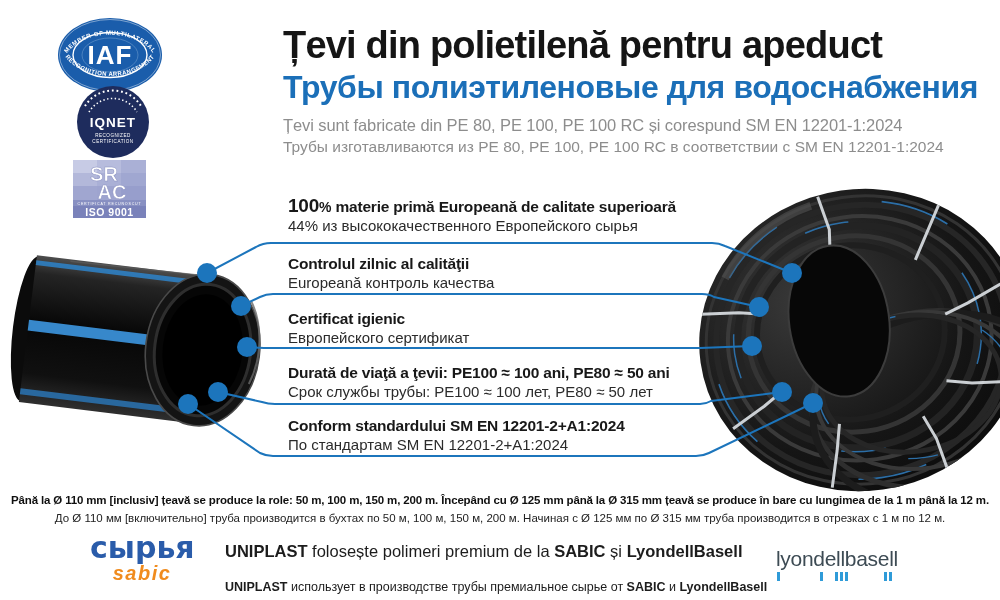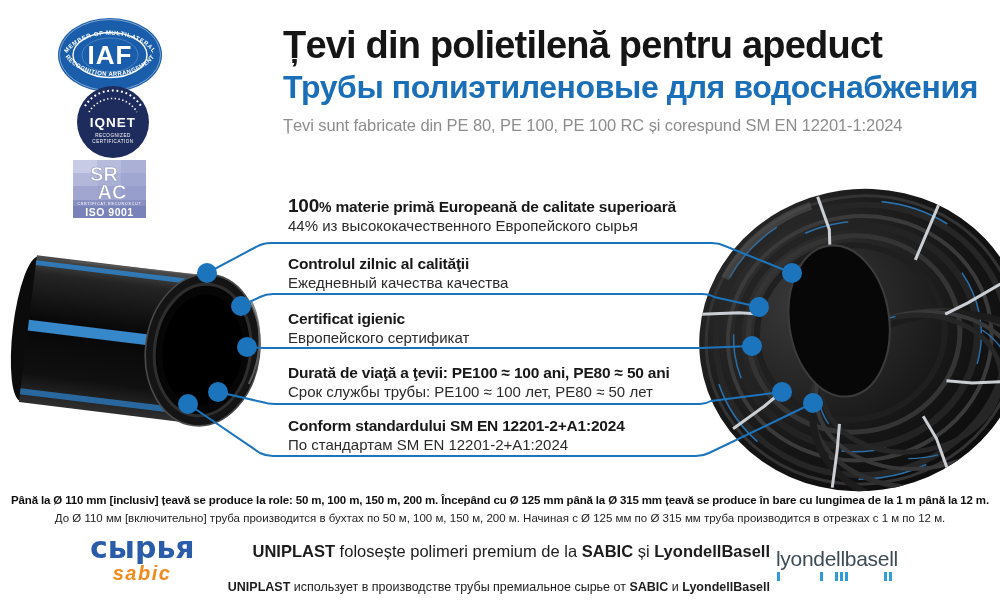--- a/index.html
+++ b/index.html
@@ -20,21 +20,21 @@
   .feat{position:absolute;left:288px;z-index:2;white-space:nowrap;}
   .feat-ro{font-weight:bold;font-size:15.5px;color:#181818;line-height:20px;letter-spacing:-0.2px;}
   .feat-ru{font-size:15px;color:#2b2b2b;line-height:18px;}
   .feat .num{font-size:19px;}
   .feat .pct{font-size:14px;}
 
   
   .sizes-ro{left:0;top:494px;width:1000px;text-align:center;font-size:11.5px;font-weight:bold;color:#101010;letter-spacing:-0.15px;white-space:nowrap;}
   .sizes-ru{left:0;top:512px;width:1000px;text-align:center;font-size:11.5px;color:#222222;white-space:nowrap;}
 
-  .partner{left:225px;top:540px;width:545px;text-align:right;}
+  .partner{left:225px;top:540px;width:545px;text-align:left;}
   .partner-ro{font-size:16.5px;color:#1c1c1c;line-height:22px;white-space:nowrap;}
   .partner-ru{font-size:12.5px;color:#1c1c1c;line-height:18px;margin-top:16px;white-space:nowrap;}
   .bold{font-weight:bold;}
 
   .sabic{left:90px;top:533px;width:104px;text-align:center;line-height:1;}
   .sabic-ar{font-family:"DejaVu Sans",sans-serif;font-size:30px;color:#2a5caa;font-weight:bold;}
   .sabic-lat{font-size:20px;color:#f08b1d;font-weight:bold;font-style:italic;letter-spacing:1.5px;margin-top:0px;}
 
   .lyb{left:776px;top:547px;width:200px;}
   .lyb-word{font-size:21px;color:#3d4b54;letter-spacing:-0.3px;white-space:nowrap;}
@@ -175,28 +175,29 @@
       <circle cx="759" cy="307" r="10"></circle>
       <circle cx="752" cy="346" r="10"></circle>
       <circle cx="782" cy="392" r="10"></circle>
       <circle cx="813" cy="403" r="10"></circle>
     </g>
   </svg>
 
   <div class="txt title-ro">Țevi din polietilenă pentru apeduct</div>
   <div class="txt title-ru">Трубы полиэтиленовые для водоснабжения</div>
   <div class="txt note-ro">Țevi sunt fabricate din PE 80, PE 100, PE 100 RC și corespund SM EN 12201-1:2024</div>
+  <div class="txt note-ru">Трубы изготавливаются из PE 80, PE 100, PE 100 RC в соответствии с SM EN 12201-1:2024</div>
 
   <div class="feat" style="top:196px">
     <div class="feat-ro"><span class="num">100</span><span class="pct">%</span><span> materie primă Europeană de calitate superioară</span></div>
     <div class="feat-ru">44% из высококачественного Европейского сырья</div>
   </div>
   <div class="feat" style="top:254px">
     <div class="feat-ro">Controlul zilnic al calităţii</div>
-    <div class="feat-ru">Ежедневный качества качества</div>
+    <div class="feat-ru">Europeană контроль качества</div>
   </div>
   <div class="feat" style="top:309px">
     <div class="feat-ro">Certificat igienic</div>
     <div class="feat-ru">Европейского сертификат</div>
   </div>
   <div class="feat" style="top:363px">
     <div class="feat-ro">Durată de viaţă a ţevii: PE100 ≈ 100 ani, PE80 ≈ 50 ani</div>
     <div class="feat-ru">Срок службы трубы: PE100 ≈ 100 лет, PE80 ≈ 50 лет</div>
   </div>
   <div class="feat" style="top:416px">

